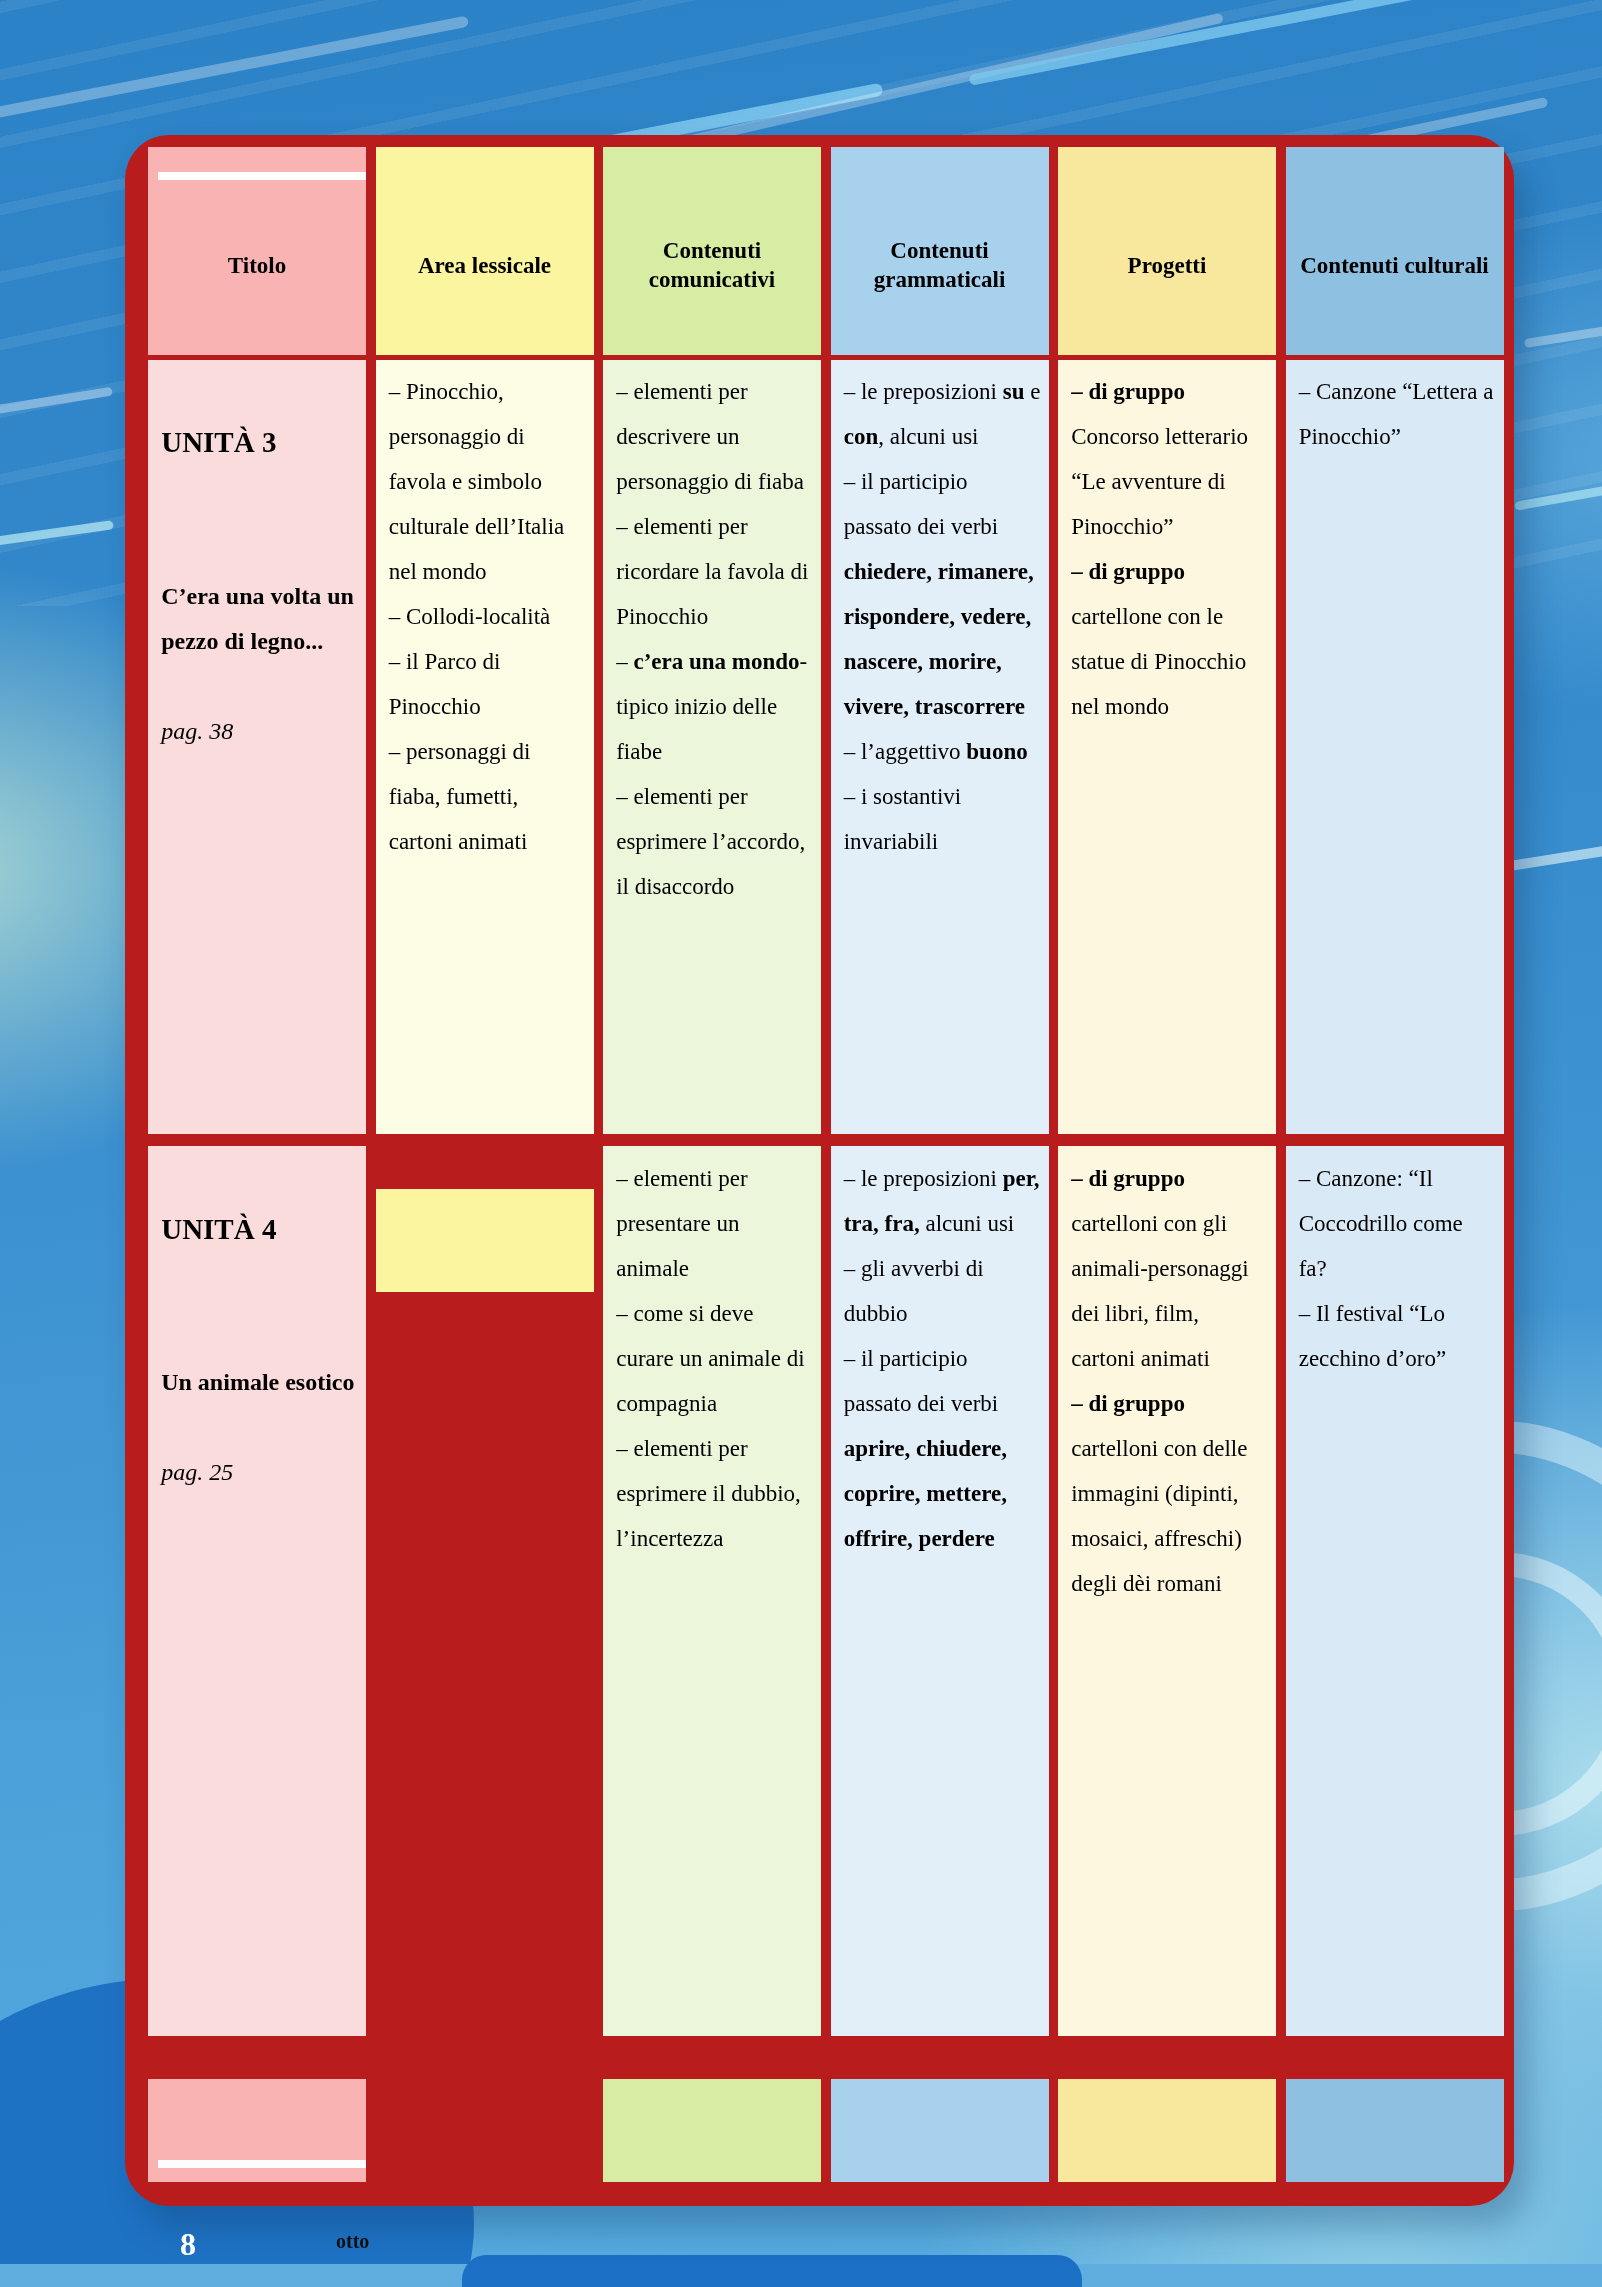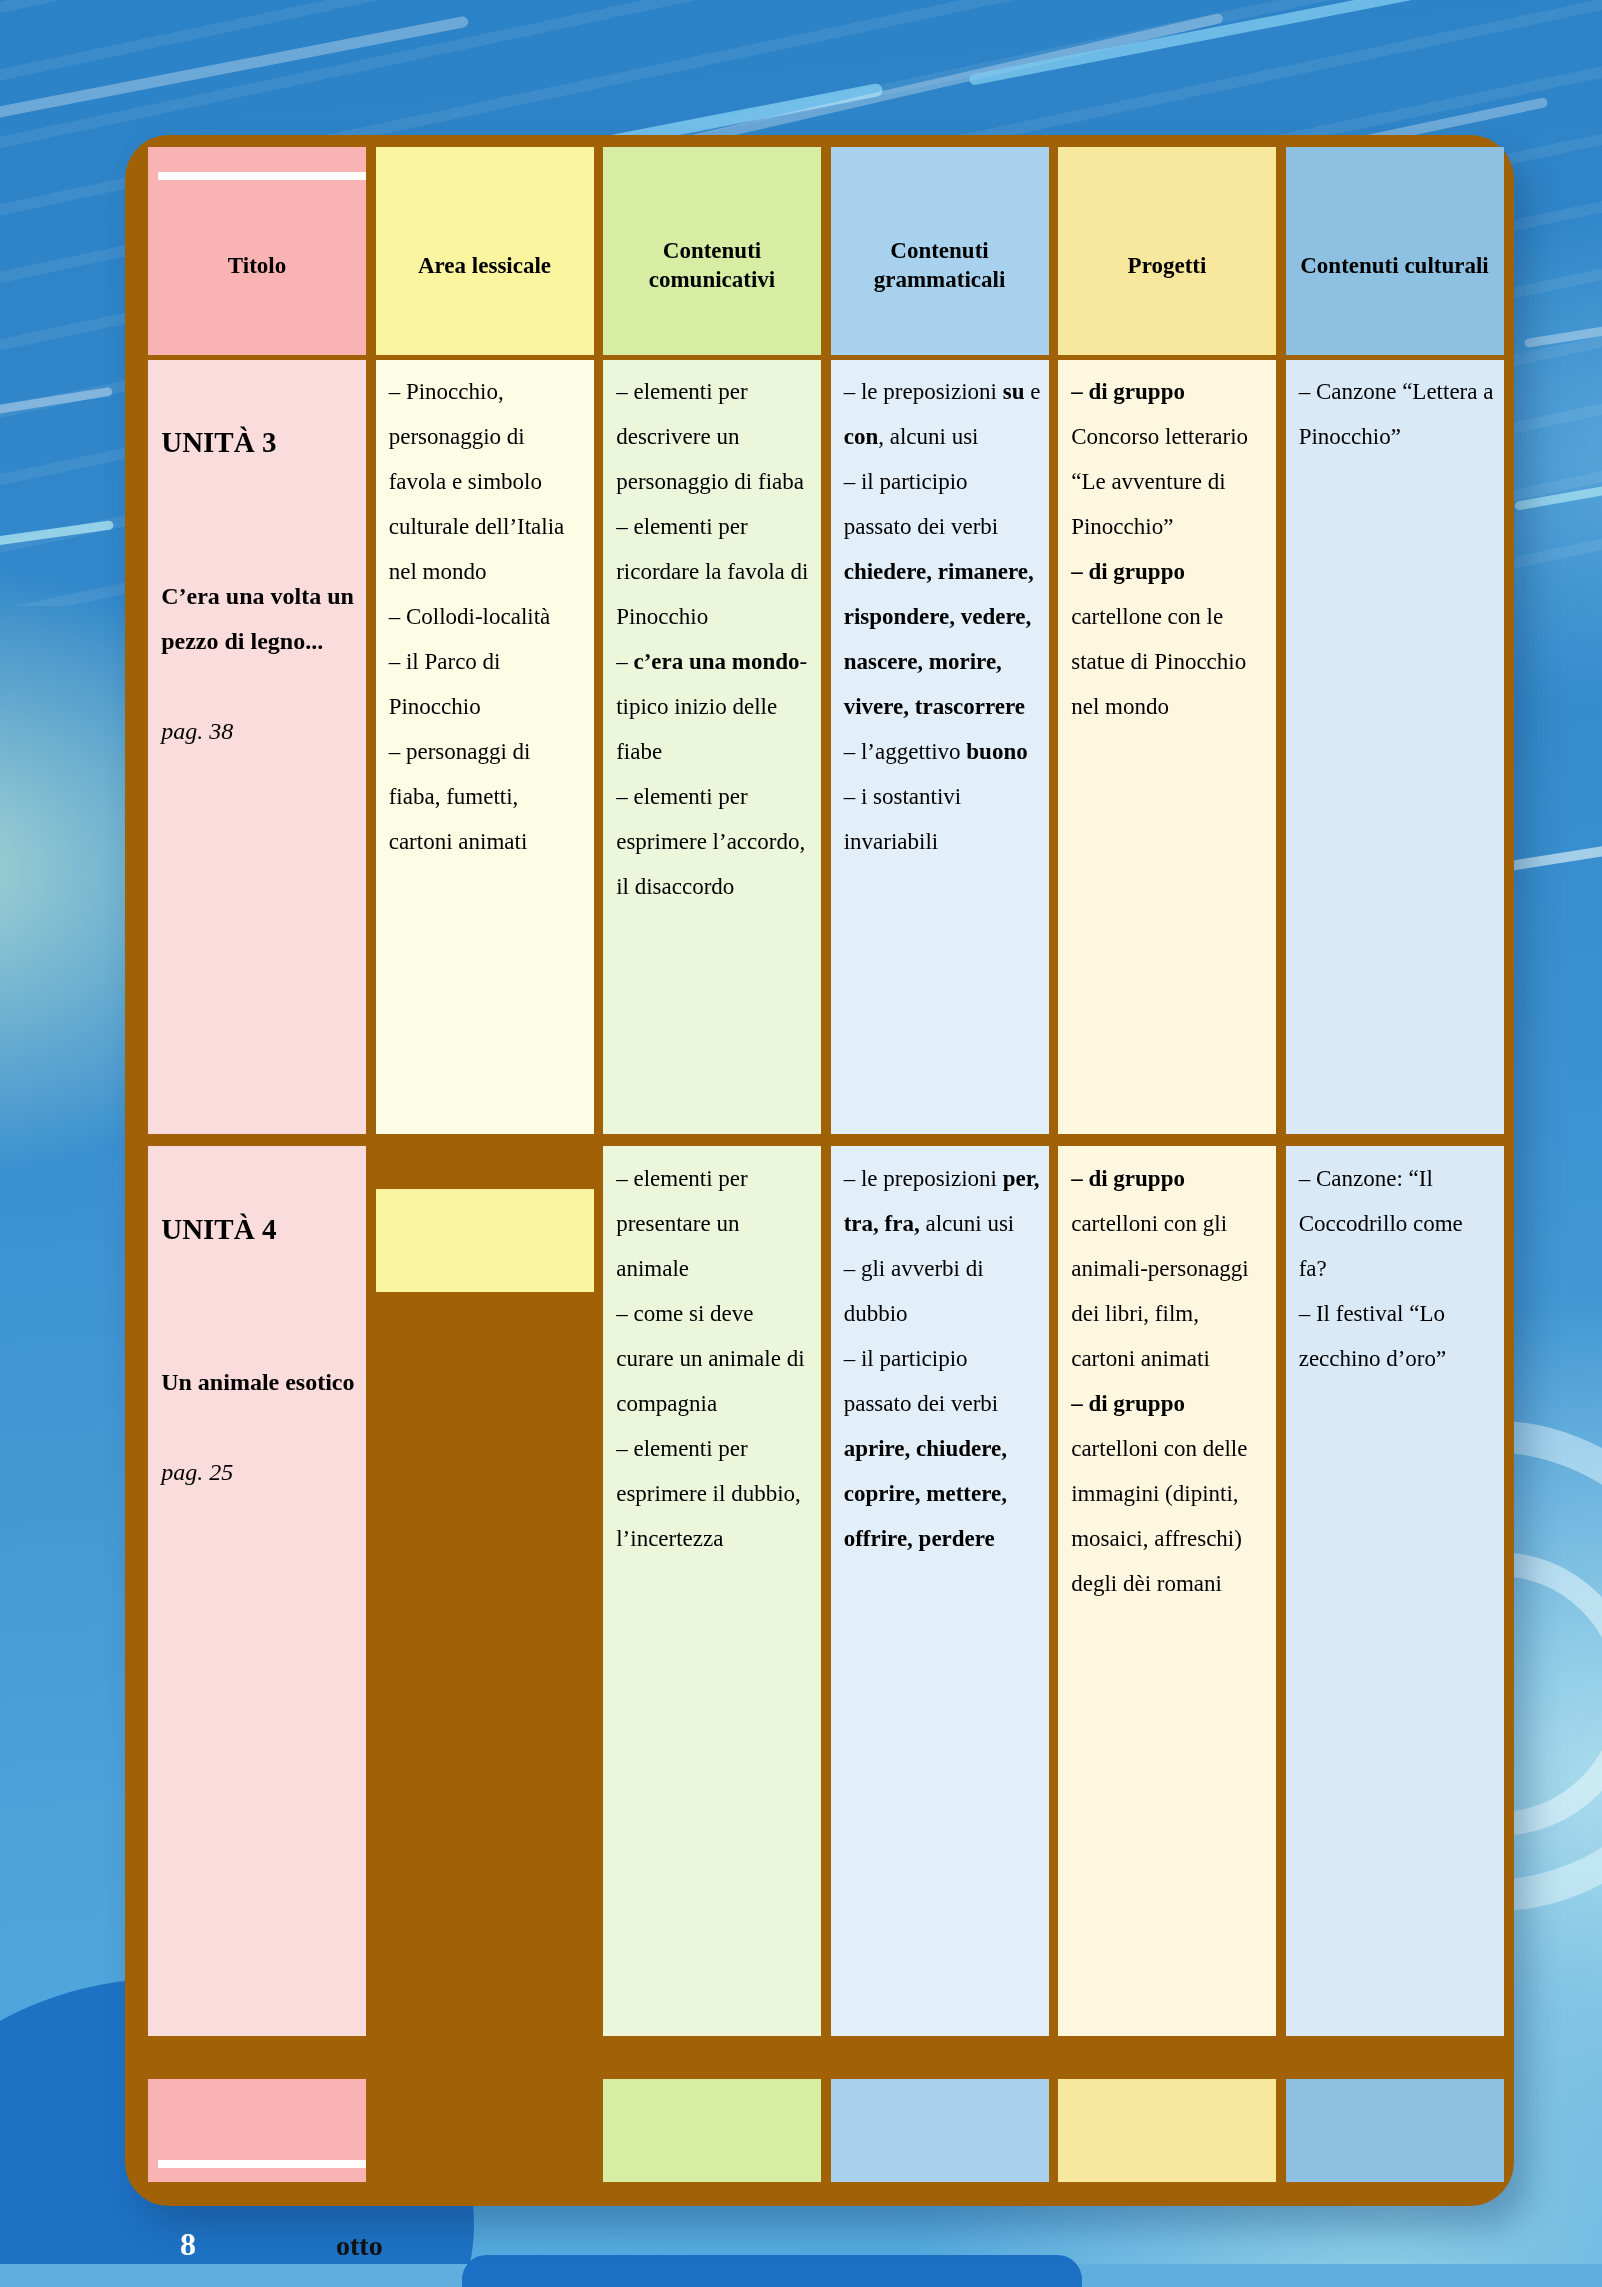--- a/index.html
+++ b/index.html
@@ -29,40 +29,40 @@
   .s10{ left:1505px; top:852px; width:123px; height:9.5px; background:rgba(235,250,252,.6); transform:rotate(-9deg); }
   .swirl-a { position:absolute; right:-132px; top:1420px; width:492px; height:492px; border-radius:50%;
     border:32px solid rgba(240,252,254,.45); }
   .swirl-b { position:absolute; right:-38px; top:1552px; width:284px; height:284px; border-radius:50%;
     border:24.6px solid rgba(240,252,254,.5); }
   .blob-dark { position:absolute; left:-132px; top:1978px; width:606px; height:492px; border-radius:50%; background:#1e72c4; }
   .bottom-band { position:absolute; left:0; right:0; bottom:0; height:23px; background:#60aee0; z-index:1; }
   .bottom-notch { position:absolute; left:462px; bottom:0; width:620px; height:32px; background:#1b70c6;
     border-radius:24.6px 24.6px 0 0; z-index:1; }
 
-  .card { position:absolute; left:125px; top:135px; width:1389px; height:2071px; background:#a16207;
+  .card { position:absolute; left:125px; top:135px; width:1389px; height:2071px; background:#b91c1c;
     border-radius:44px; z-index:2; box-shadow:13.2px 21px 32px rgba(18,52,96,.30); }
   .table { position:absolute; left:23px; top:12.3px; display:flex; gap:9.5px; }
   .col { width:218px; display:flex; flex-direction:column; }
   .head { height:208px; background:var(--head); position:relative; display:flex; align-items:center;
     justify-content:center; text-align:center; font-weight:700; font-size:23px; line-height:29px; padding:28px 1.9px 0; }
   .col[data-col="0"] .head::after { content:""; position:absolute; top:24.6px; left:9.5px; right:0; height:8.5px; background:#fdfdfd; }
   .gap1 { height:4.7px; } .sep { height:12.3px; } .gap2 { height:43px; }
   .cell { background:var(--body); padding:9.5px 7.6px 9.5px 13.2px; font-size:23px; line-height:45px;
     white-space:pre-line; overflow:hidden; }
   .cell.r1 { height:774px; }
   .cell.r2 { height:890px; }
   .b { font-weight:700;text-align:center; }
   .foot { height:103px; background:var(--head); position:relative; }
   .col[data-col="0"] .foot::after { content:""; position:absolute; bottom:14px; left:9.5px; right:0; height:8.5px; background:#fdfdfd; }
   .titolo-cell .unit-name { font-size:29px; font-weight:700; line-height:1.25; margin-top:10px; }
   .titolo-cell .unit-title { font-weight:700; font-size:24px; line-height:45px; margin-top:68px; }
   .titolo-cell .unit-page { font-style:italic; font-size:24px; line-height:44px; }
   .page-num { position:absolute; left:180px; top:2226px; z-index:3; color:#fff; font-weight:700; font-size:32px; }
-  .page-word { position:absolute; left:336px; top:2230px; z-index:3; color:#111; font-weight:700; font-size:28px; }
+  .page-word { position:absolute; left:336px; top:2230px; z-index:3; color:#111; font-weight:700; font-size:20px; }
 </style>
 </head>
 <body>
 
 <div>
   <div class="waves"></div>
   <div class="streak s1"></div>
   <div class="streak s2"></div>
   <div class="streak s3"></div>
   <div class="streak s4"></div>

